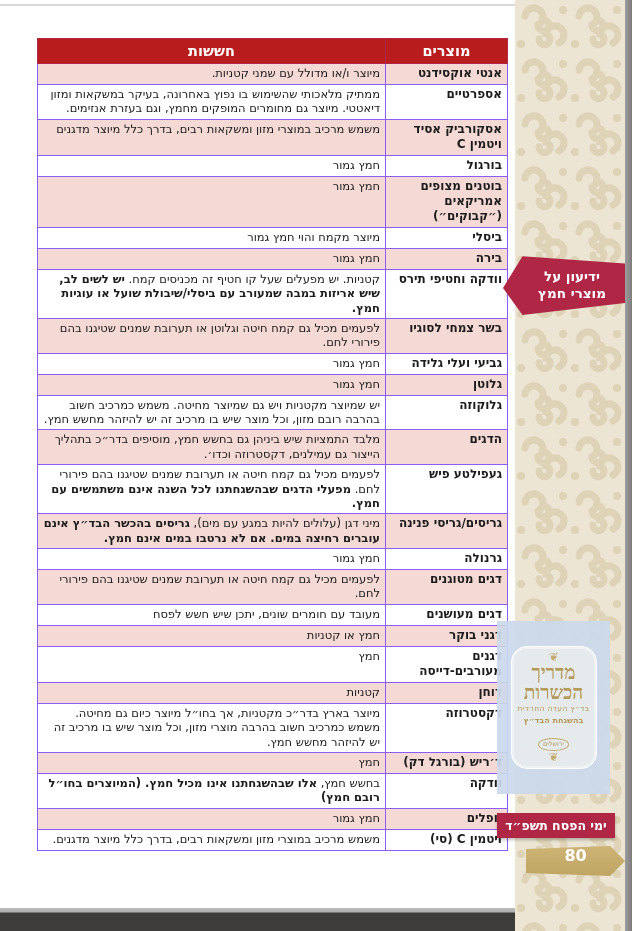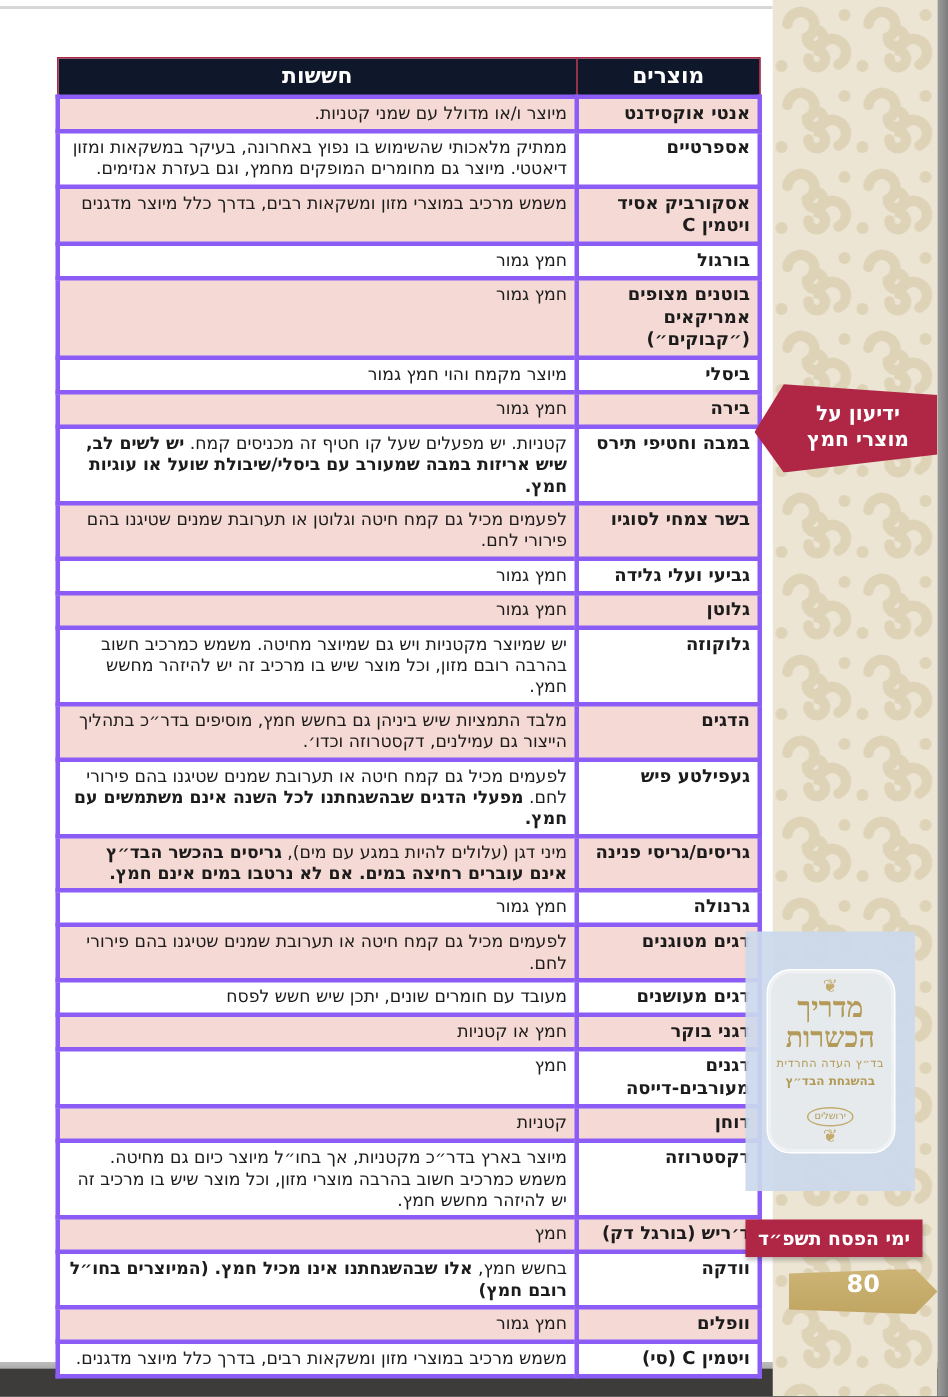--- a/index.html
+++ b/index.html
@@ -14,23 +14,23 @@
   .bottom-strip{position:absolute;left:0;top:908px;width:632px;height:23px;z-index:1;
     background:linear-gradient(180deg,#bdbdbd 0,#aeaeae 4px,#3d3c3a 5px,#3d3c3a 100%);}
   .right-strip{position:absolute;left:625px;top:0;width:7px;height:931px;z-index:6;
     background:linear-gradient(90deg,#9d9d9d,#7c7c7c);}
 
   
   .products-table{position:absolute;right:124px;top:38px;width:471px;z-index:3;
     border-collapse:collapse;table-layout:fixed;direction:rtl;
     border:1.5px solid #b02746;color:#1c1c1c;}
   .products-table col.col-product{width:122px;}
-  .products-table th{background:#0f172a;color:#fff;font-weight:bold;font-size:14.5px;
+  .products-table th{background:#b91c1c;color:#fff;font-weight:bold;font-size:14.5px;
     padding:4px 2px;text-align:center;border:1px solid #b02746;}
-  .products-table td{border:3px solid #8b5cf6;vertical-align:top;
+  .products-table td{border:1px solid #8b5cf6;vertical-align:top;
     padding:2px 5px 3px;font-size:11.5px;line-height:1.25;text-align:right;}
   .products-table td.cell-product{font-weight:bold;font-size:12px;}
   .products-table tbody tr:nth-child(odd) td{background:#f5d9d4;}
   .products-table tbody tr:nth-child(even) td{background:#ffffff;}
   .products-table b{font-weight:bold;}
 
   
   .sidebar{position:absolute;left:515px;top:0;width:110px;height:931px;z-index:4;
     box-shadow:inset 10px 0 9px -9px rgba(0,0,0,.38);}
   .sidebar svg.pattern{position:absolute;left:0;top:0;}
@@ -111,21 +111,21 @@
         </tr>
         <tr>
           <td class="cell-product">ביסלי</td>
           <td class="cell-desc"><span>מיוצר מקמח והוי חמץ גמור</span></td>
         </tr>
         <tr>
           <td class="cell-product">בירה</td>
           <td class="cell-desc"><span>חמץ גמור</span></td>
         </tr>
         <tr>
-          <td class="cell-product">במבה וחטיפי תירס</td>
+          <td class="cell-product">וודקה וחטיפי תירס</td>
           <td class="cell-desc"><span>קטניות. יש מפעלים שעל קו חטיף זה מכניסים קמח. </span><b>יש לשים לב, שיש אריזות במבה שמעורב עם ביסלי/שיבולת שועל או עוגיות חמץ.</b></td>
         </tr>
         <tr>
           <td class="cell-product">בשר צמחי לסוגיו</td>
           <td class="cell-desc"><span>לפעמים מכיל גם קמח חיטה וגלוטן או תערובת שמנים שטיגנו בהם פירורי לחם.</span></td>
         </tr>
         <tr>
           <td class="cell-product">גביעי ועלי גלידה</td>
           <td class="cell-desc"><span>חמץ גמור</span></td>
         </tr>

